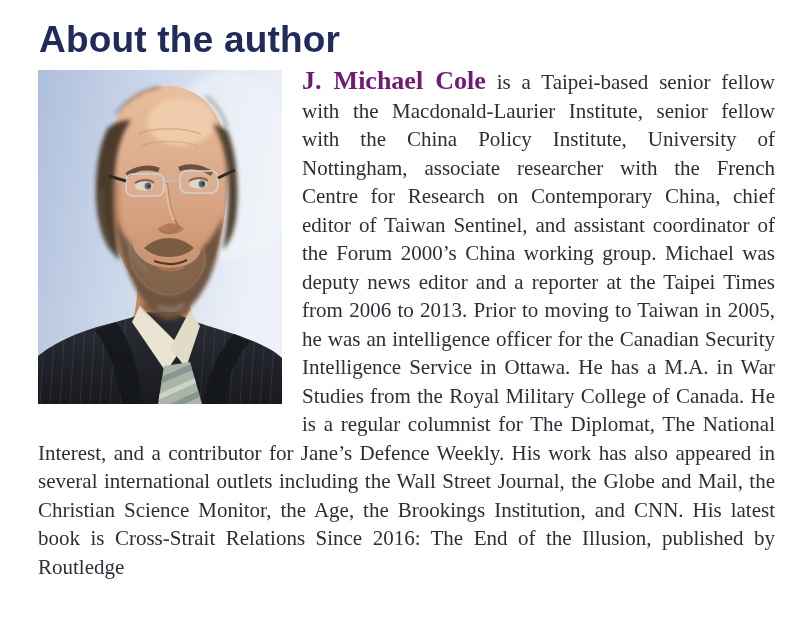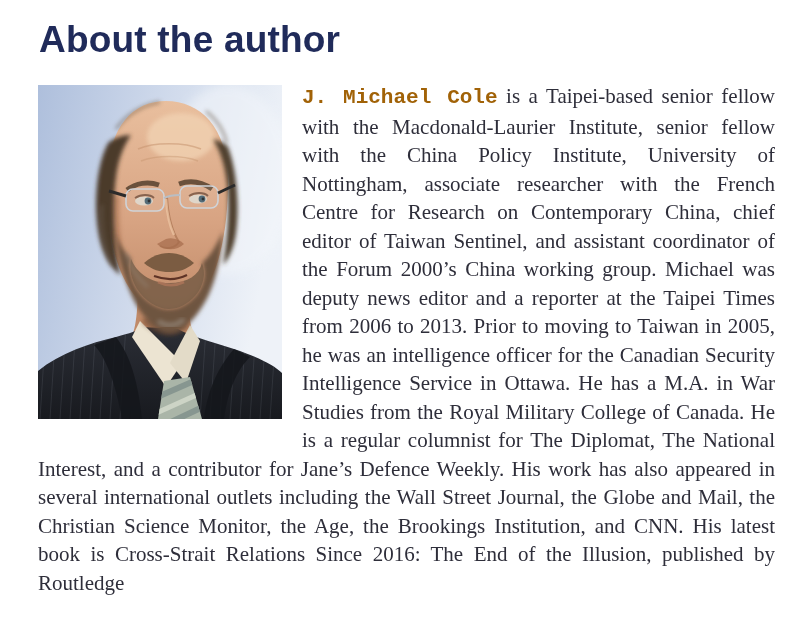--- a/index.html
+++ b/index.html
@@ -7,21 +7,21 @@
     position:relative;
     width:802px;height:632px;
     background:#ffffff;
     overflow:hidden;
     font-family:"Liberation Serif", serif;
   }
   .content{
     padding:14px 27px 0 38px;
   }
   h1.title{
-    margin:4px 0 20px 1px;
+    margin:4px 0 5px 1px;
     font-family:"Liberation Sans", sans-serif;
     font-weight:bold;
     font-size:37px;
     line-height:44px;
     letter-spacing:0.2px;
     color:#202b5a;
   }
   .photo-wrap{
     float:left;
     width:244px;height:334px;
@@ -31,24 +31,24 @@
   }
   .photo-wrap svg{display:block;}
   p.bio{
     margin:0;
     font-size:21px;
     line-height:28.5px;
     text-align:justify;
     color:#2e2e3a;
   }
   .seg-name{
-    font-family:Liberation Mono, monospace;
+    font-family:Liberation Serif, serif;
     font-weight:bold;
-    font-size:21px;
-    color:#a16207;
+    font-size:26px;
+    color:#701a75;
   }
   .seg-italic{}
   .seg-normal{font-style:normal;}
 </style>
 </head>
 <body>
 
 <div class="page">
   <div class="content">
 

